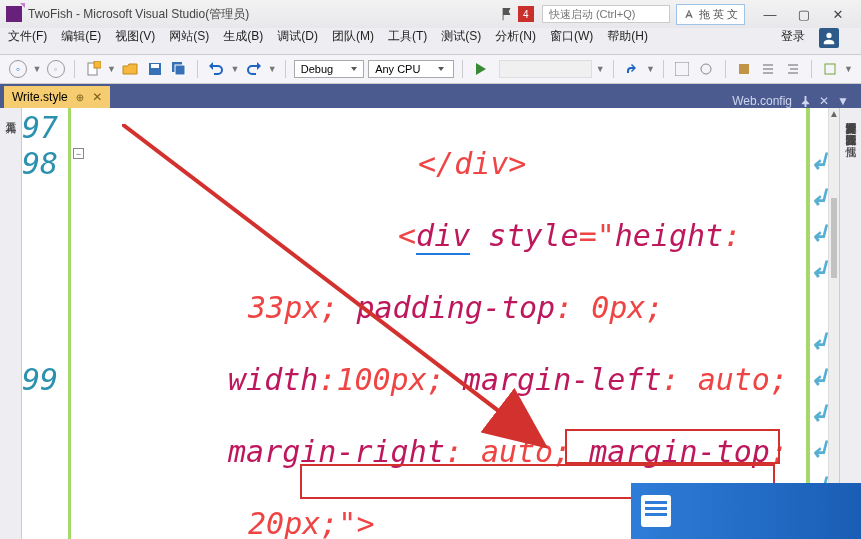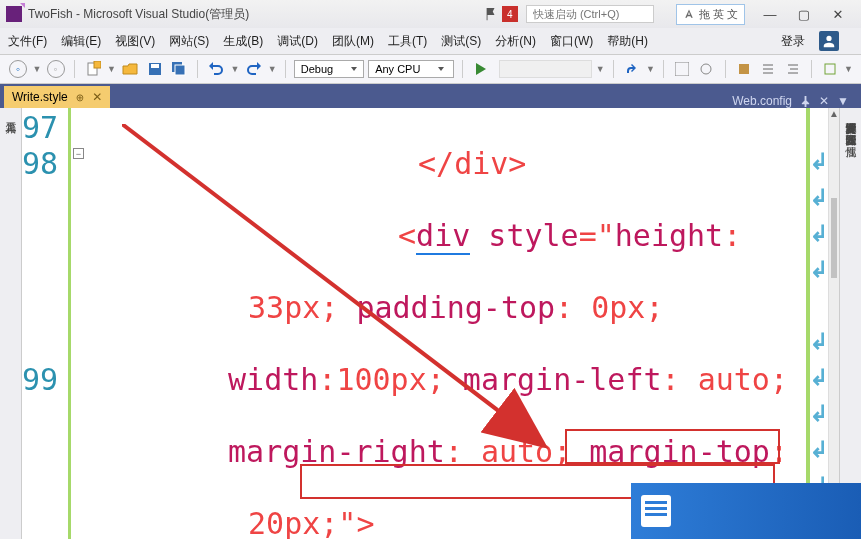--- a/index.html
+++ b/index.html
@@ -6,28 +6,28 @@
   body { width: 861px; height: 539px; background: #fff; font-family: "Segoe UI", Arial, sans-serif; font-size: 12px; overflow: hidden; position: relative; }
 
   
   .titlebar { height: 28px; background: linear-gradient(to bottom,#f2f2f2,#e8e8ec); display: flex; align-items: center; padding: 0 6px; }
   .vs-logo { width:16px;height:16px;background:#68217a;margin-right:6px;display:inline-block;position:relative; }
   .vs-logo::after{content:"";position:absolute;right:-3px;top:-3px;width:0;height:0;border-style:solid;border-width:0 5px 5px 0;border-color:transparent #c77fd6 transparent transparent;}
   .title-text { color:#444; }
   .title-spacer { flex:1; }
   .notif-badge { background:#c9302c;color:#fff;width:16px;height:16px;font-size:10px;display:inline-flex;align-items:center;justify-content:center;margin-right:8px;}
   .notif-flag { width:14px;height:14px;margin-right:4px;fill:#555;}
-  .quickbox { border:1px solid #ccc;background:#fff;color:#999;padding:2px 6px;width:128px;font-size:11px;margin-right:22px;}
+  .quickbox { border:1px solid #ccc;background:#fff;color:#999;padding:2px 6px;width:128px;font-size:11px;margin-right:6px;}
   .ime-box { border:1px solid #a0c4e8;background:#fff;color:#555;padding:2px 6px;font-size:11px;margin-right:8px;display:flex;align-items:center;gap:4px;}
   .ime-ico{width:12px;height:12px;fill:#888;}
   .winctrls { display:flex;gap:0;}
   .winctrls span{width:34px;height:24px;display:flex;align-items:center;justify-content:center;color:#444;font-size:13px;}
 
   
-  .menubar { height:26px; background:#eeeef2; display:flex; align-items:center; padding:0 8px; color:#1e1e1e; font-size:12px; }
+  .menubar { height:26px; background:#eeeef2; display:flex; padding:0 8px; color:#1e1e1e; font-size:12px; }
   .menubar span { margin-right:14px; }
   .menu-spacer{flex:1}
   .login{color:#1e1e1e;margin-right:18px}
   .avatar{width:20px;height:20px;background:#2e5a8a;border-radius:2px;display:inline-flex;align-items:center;justify-content:center;}
   .avatar svg{width:14px;height:14px;fill:#fff;}
 
   
   .toolbar { height:30px;background:#f5f5f9;border-top:1px solid #ccc;border-bottom:1px solid #ccc;display:flex;align-items:center;padding:0 8px;gap:4px;font-size:12px;}
   .tb-btn{width:22px;height:22px;display:flex;align-items:center;justify-content:center;border:1px solid transparent;}
   .tb-sep{width:1px;height:18px;background:#ccc;margin:0 4px;}
@@ -44,21 +44,21 @@
   .pinicon{width:11px;height:11px;fill:#cfd6ef;}
 
   
   .editor-wrap{display:flex;height:calc(539px - 28px - 26px - 30px - 24px);position:relative;}
   .leftrail{width:22px;background:#eeeef2;border-right:1px solid #ccc;display:flex;flex-direction:column;align-items:center;padding-top:6px;}
   .leftrail span{writing-mode:vertical-rl;font-size:11px;color:#444;}
   .rightrail{width:22px;background:#eeeef2;border-left:1px solid #ccc;}
   .rightrail .rrtab{writing-mode:vertical-rl;font-size:11px;color:#444;padding:6px 3px;}
   .rightrail-stack{display:flex;flex-direction:column;}
 
-  .editor{flex:1;background:#fff;position:relative;display:flex;overflow:hidden;}
+  .editor{flex:1;background:#fff;position:relative;display:flex;overflow:hidden;font-style:italic;}
   .gutter{width:76px;text-align:right;padding-right:10px;font-family:Consolas,monospace;color:#2b91af;font-size:30px;line-height:36px;padding-top:2px;user-select:none;}
   .change{width:6px;background:linear-gradient(to bottom,#a6d96a 0%,#a6d96a 100%);}
   .fold{width:16px;position:relative;}
   .fold-box{position:absolute;left:2px;width:11px;height:11px;border:1px solid #888;background:#fff;display:flex;align-items:center;justify-content:center;font-size:9px;color:#666;line-height:0;}
   .code{flex:1;font-family:Consolas,monospace;font-size:30px;line-height:36px;white-space:pre;color:#000;position:relative;padding-top:2px;}
   .c-blue{color:#ef4444;}
   .c-red{color:#be185d;}
   .blue-squiggle{border-bottom:2px solid #1f7ae0;}
 
   .rightchange{width:8px;background:#a6d96a;}

